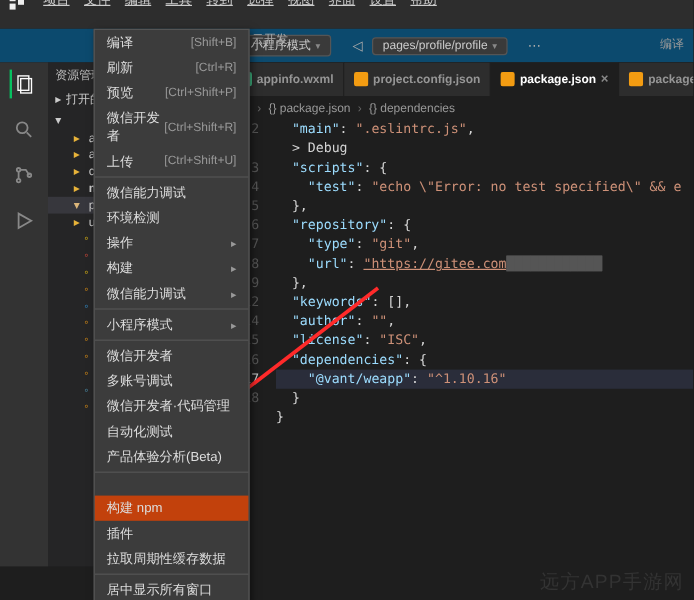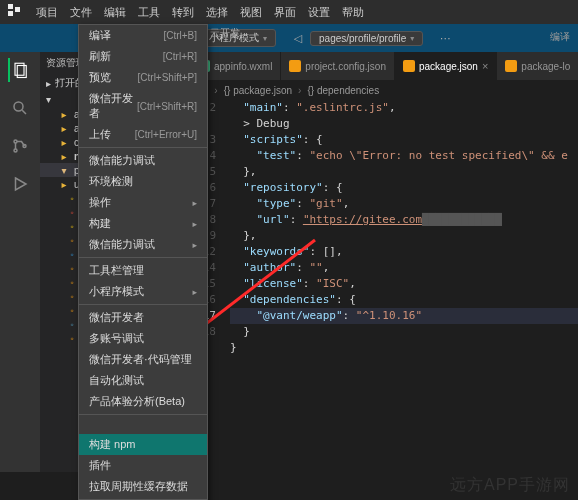--- a/index.html
+++ b/index.html
@@ -1,17 +1,17 @@
 <!DOCTYPE html>
 <html><head>
 <meta charset="utf-8">
 <style>
   * { margin:0; padding:0; box-sizing:border-box; }
   body { width:578px; height:500px; background:#1e1e1e; font-family:"Microsoft YaHei",Arial,sans-serif; font-size:11px; color:#ccc; overflow:hidden; position:relative; }
-  .menubar { height:24px; background:#2d2d2d; display:flex; align-items:flex-start; padding:0 4px; }
+  .menubar { height:24px; background:#2d2d2d; display:flex; align-items:flex-end; padding:12px 4px;text-decoration:underline; }
   .logo { width:20px; height:20px; margin-right:6px; display:flex; align-items:center; justify-content:center; }
   .menubar .m { padding:0 6px; height:24px; line-height:24px; cursor:pointer; }
   .top2 { height:28px; background:#0c4a6e; display:flex; align-items:center; padding-left:200px; }
   .pill { background:#3a3a3a; border:1px solid #555; border-radius:3px; padding:1px 8px; font-size:10px; margin-right:10px; display:flex; align-items:center; gap:4px; }
   .pill .car { font-size:8px; color:#888; }
   .ibtn { width:20px; height:20px; display:flex; align-items:center; justify-content:center; color:#aaa; margin:0 2px; cursor:pointer; }
   .main { display:flex; height:calc(100% - 80px); }
   .activity { width:40px; background:#333; display:flex; flex-direction:column; align-items:center; padding-top:6px; gap:14px; }
   .activity .ab { width:24px; height:24px; display:flex; align-items:center; justify-content:center; color:#888; cursor:pointer; }
   .activity .ab.on { color:#fff; border-left:2px solid #07c160; }
@@ -25,26 +25,26 @@
   .fico.folder.o { color:#dcb67a; }
   .fico.js { color:#f1c40f; }
   .fico.json { color:#f39c12; }
   .fico.wxss { color:#3498db; }
   .fico.md { color:#519aba; }
   .fico.git { color:#e74c3c; }
   .tree-item.sel { background:#37373d; }
   .fname { overflow:hidden; text-overflow:ellipsis; }
   .dropdown { position:absolute; top:24px; left:78px; width:130px; background:#3c3c3c; border:1px solid #555; box-shadow:2px 2px 6px rgba(0,0,0,.5); z-index:100; font-size:11px; }
   .dd-item { padding:3px 10px; display:flex; justify-content:space-between; align-items:center; cursor:pointer; color:#ddd; }
-  .dd-hl { background:#0f766e;margin-top:19px; }
+  .dd-hl { background:#c2410c;margin-top:19px; }
   .dd-sep { height:1px; background:#555; margin:2px 0; }
   .dd-sc { color:#999; font-size:10px; }
   .dd-car { color:#999; font-size:9px; }
   .editor { flex:1; display:flex; flex-direction:column; background:#1e1e1e; overflow:hidden; }
-  .tabs { height:28px; background:#252526; display:flex; align-items:flex-end; overflow:hidden; }
+  .tabs { height:28px; background:#252526; display:flex; align-items:flex-end; overflow:hidden;font-weight:bold; }
   .tab { height:28px; padding:0 8px; display:flex; align-items:center; gap:4px; background:#2d2d2d; color:#969696; font-size:10px; border-right:1px solid #1e1e1e; white-space:nowrap; }
   .tab.active { background:#1e1e1e; color:#fff; }
   .tab .tico { width:12px; height:12px; }
   .tab .x { color:#888; cursor:pointer; font-size:11px; }
   .crumb { height:20px; padding:0 10px; display:flex; align-items:center; gap:6px; font-size:10px; color:#999; }
   .crumb .sep { color:#666; }
   .code { flex:1; display:flex; font-family:Consolas,monospace; font-size:11px; line-height:16px; overflow:hidden; }
   .gutter { width:34px; text-align:right; color:#555; padding-right:8px; user-select:none; }
   .gut-row { height:16px; position:relative; }
   .gut-row.hl { color:#c6c6c6; }
@@ -98,37 +98,37 @@
     <span>pages/profile/profile</span>
     <span class="car">▾</span>
   </div>
   <div class="ibtn">⋯</div>
 </div>
 <div style="position:absolute;right:8px;top:30px;font-size:10px;color:#999">编译</div>
 
 <div class="dropdown" id="dropdown">
     <div class="dd-item">
       <span>编译</span>
-      <span class="dd-sc">[Ctrl+B]</span>
+      <span class="dd-sc">[Shift+B]</span>
     </div>
     <div class="dd-item">
       <span>刷新</span>
       <span class="dd-sc">[Ctrl+R]</span>
     </div>
     <div class="dd-item">
       <span>预览</span>
       <span class="dd-sc">[Ctrl+Shift+P]</span>
     </div>
     <div class="dd-item">
       <span>微信开发者</span>
       <span class="dd-sc">[Ctrl+Shift+R]</span>
     </div>
     <div class="dd-item">
       <span>上传</span>
-      <span class="dd-sc">[Ctrl+Error+U]</span>
+      <span class="dd-sc">[Ctrl+Shift+U]</span>
     </div>
     <div class="dd-sep"></div>
     <div class="dd-item">
       <span>微信能力调试</span>
     </div>
     <div class="dd-item">
       <span>环境检测</span>
     </div>
     <div class="dd-item">
       <span>操作</span>
@@ -136,23 +136,20 @@
     </div>
     <div class="dd-item">
       <span>构建</span>
       <span class="dd-car">▸</span>
     </div>
     <div class="dd-item">
       <span>微信能力调试</span>
       <span class="dd-car">▸</span>
     </div>
     <div class="dd-sep"></div>
-    <div class="dd-item">
-      <span>工具栏管理</span>
-    </div>
     <div class="dd-item">
       <span>小程序模式</span>
       <span class="dd-car">▸</span>
     </div>
     <div class="dd-sep"></div>
     <div class="dd-item">
       <span>微信开发者</span>
     </div>
     <div class="dd-item">
       <span>多账号调试</span>

